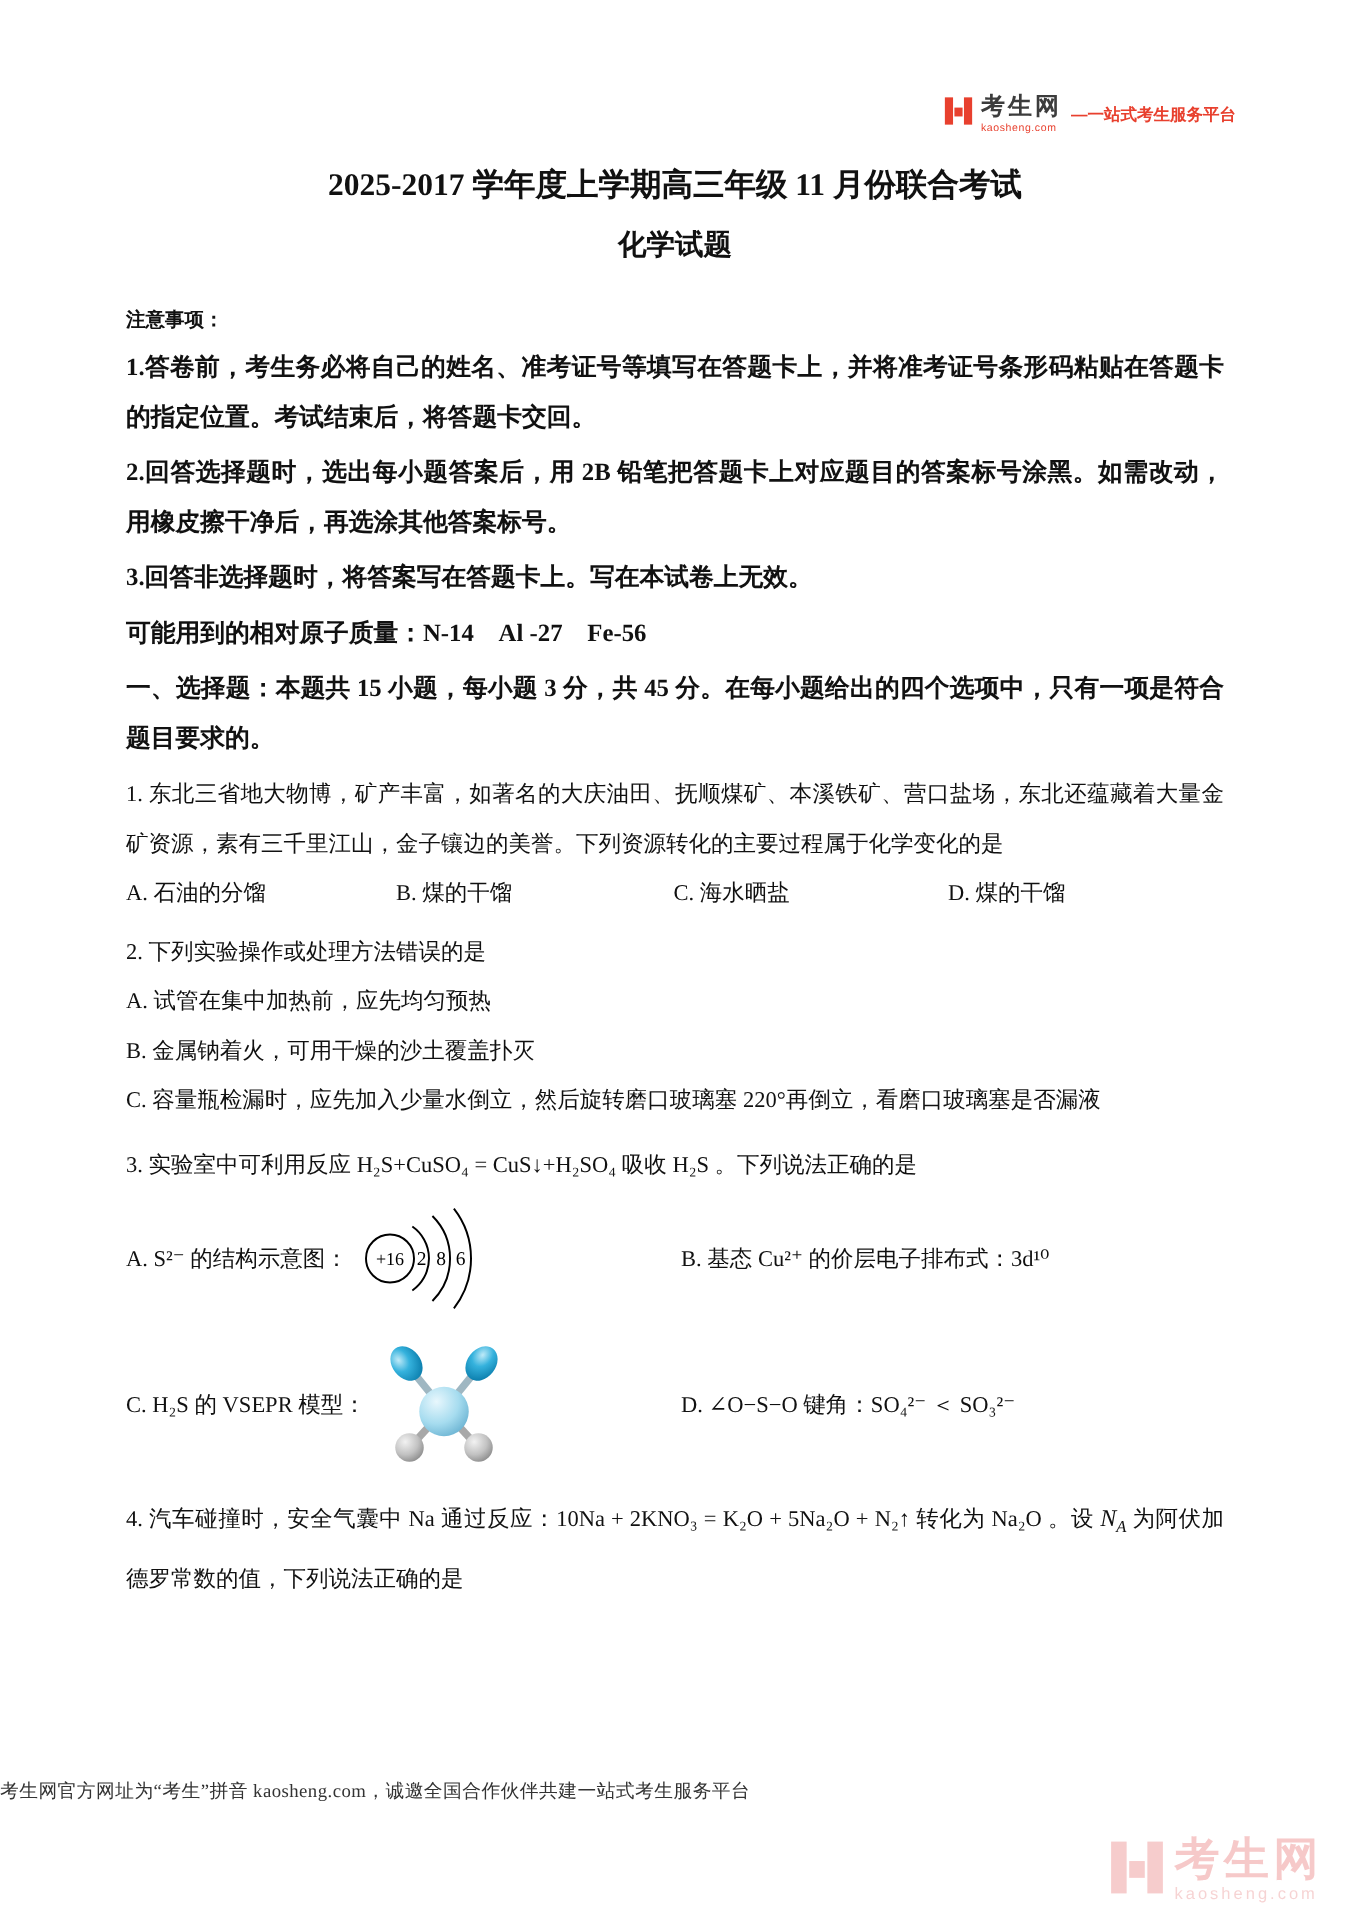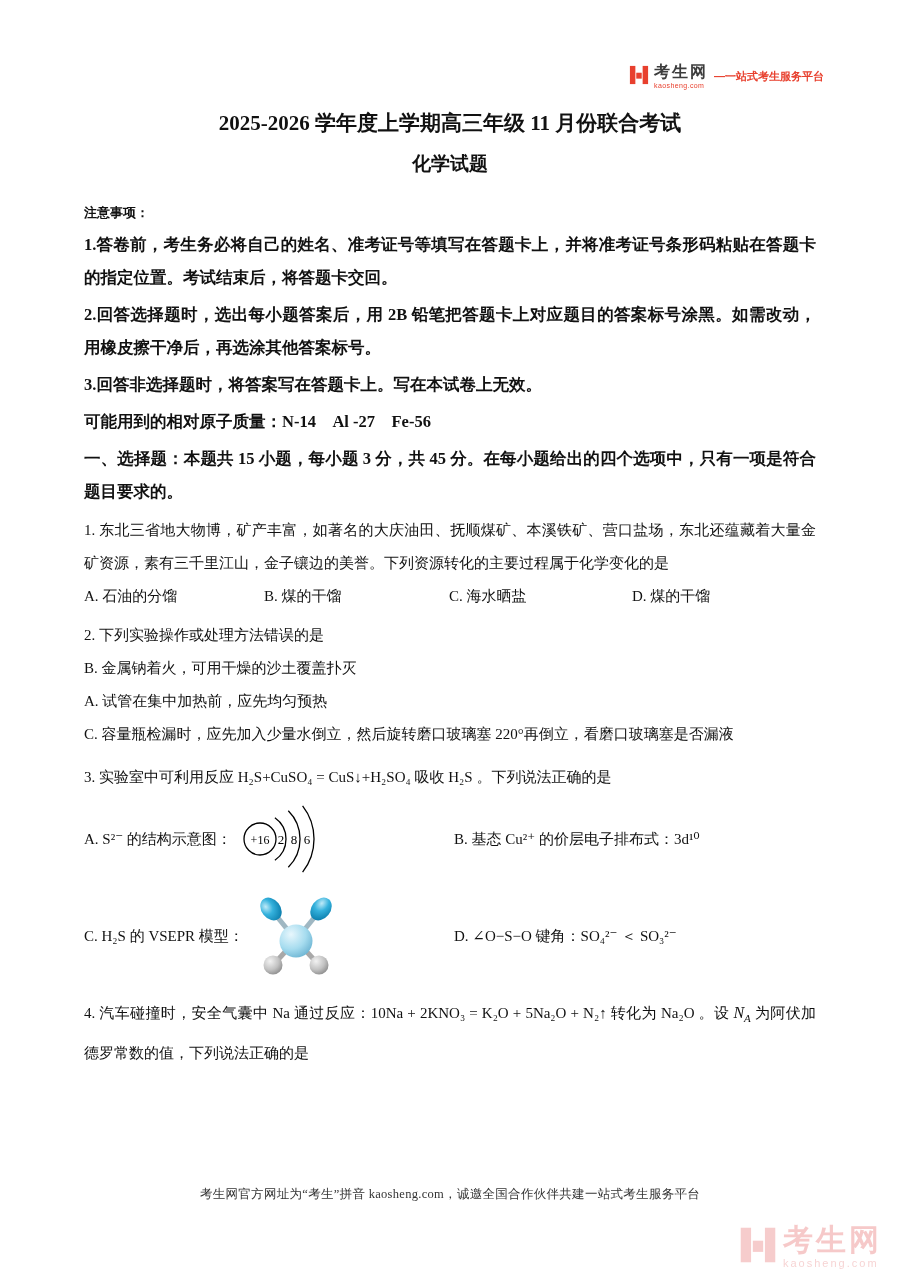--- a/index.html
+++ b/index.html
@@ -50,21 +50,21 @@
   .q3cell-right { flex:1; }
 
   
   .stem-q4 { font-size:15px; line-height:2.6; margin-top:12px; text-align:justify; }
   .nvar { font-style:italic; font-size:16px; }
   .nvar-sub { font-size:11px; }
 
   
   .footer {
     position:absolute; left:0; right:0; top:1182px;
-    text-align:center; font-size:12.5px; color:#333; letter-spacing:.3px;
+    font-size:12.5px; color:#333; letter-spacing:.3px;
   }
   .watermark {
     position:absolute; right:18px; bottom:8px;
     display:flex; align-items:center; opacity:.55;
     font-family:"Liberation Sans","DejaVu Sans",sans-serif;
   }
   .wm-icon { margin-right:6px; }
   .wm-col { display:flex; flex-direction:column; line-height:1; }
   .wm-name { font-size:30px; font-weight:bold; color:#ef9e9e; letter-spacing:3px; }
   .wm-domain { font-size:11px; color:#f0b0b0; margin-top:3px; letter-spacing:2px; }
@@ -84,43 +84,43 @@
         <rect x="8" y="8.5" width="6" height="6.5" fill="#e8402e"></rect>
       </svg>
     </span>
     <span class="logo-col">
       <span class="logo-name">考生网</span>
       <span class="logo-domain">kaosheng.com</span>
     </span>
     <span class="logo-tagline">—一站式考生服务平台</span>
   </div>
 
-  <h1 class="title">2025-2026 学年度上学期高三年级 11 月份联合考试</h1>
+  <h1 class="title">2025-2017 学年度上学期高三年级 11 月份联合考试</h1>
   <h2 class="subtitle">化学试题</h2>
 
   <div class="content">
 
     <p class="notice-heading">注意事项：</p>
     <p class="notice">1.答卷前，考生务必将自己的姓名、准考证号等填写在答题卡上，并将准考证号条形码粘贴在答题卡的指定位置。考试结束后，将答题卡交回。</p>
     <p class="notice">2.回答选择题时，选出每小题答案后，用 2B 铅笔把答题卡上对应题目的答案标号涂黑。如需改动，用橡皮擦干净后，再选涂其他答案标号。</p>
     <p class="notice">3.回答非选择题时，将答案写在答题卡上。写在本试卷上无效。</p>
     <p class="notice">可能用到的相对原子质量：N-14　Al -27　Fe-56</p>
     <p class="notice">一、选择题：本题共 15 小题，每小题 3 分，共 45 分。在每小题给出的四个选项中，只有一项是符合题目要求的。</p>
 
     <p class="stem">1. 东北三省地大物博，矿产丰富，如著名的大庆油田、抚顺煤矿、本溪铁矿、营口盐场，东北还蕴藏着大量金矿资源，素有三千里江山，金子镶边的美誉。下列资源转化的主要过程属于化学变化的是</p>
     <div class="opt-row">
       <span class="w-a">A. 石油的分馏</span>
       <span class="w-b">B. 煤的干馏</span>
       <span class="w-c">C. 海水晒盐</span>
       <span>D. 煤的干馏</span>
     </div>
 
     <p class="stem">2. 下列实验操作或处理方法错误的是</p>
+    <p class="stem stem-q2opt">A. 试管在集中加热前，应先均匀预热</p>
     <p class="stem stem-q2opt">B. 金属钠着火，可用干燥的沙土覆盖扑灭</p>
-    <p class="stem stem-q2opt">A. 试管在集中加热前，应先均匀预热</p>
     <p class="stem stem-q2opt">C. 容量瓶检漏时，应先加入少量水倒立，然后旋转磨口玻璃塞 220°再倒立，看磨口玻璃塞是否漏液</p>
 
     <p class="stem" style="margin-top:10px;">3. 实验室中可利用反应 H₂S+CuSO₄ = CuS↓+H₂SO₄ 吸收 H₂S 。下列说法正确的是</p>
 
     <div class="q3row q3row-ab">
       <div class="q3cell-left">
         <span class="lbl">A.  S²⁻ 的结构示意图：</span>
         <svg class="atom-svg" width="104" height="74" viewBox="0 0 104 74">
           <circle cx="24" cy="37" r="16" fill="none" stroke="#000" stroke-width="1.3"></circle>
           <text x="24" y="41.5" text-anchor="middle" font-size="12">+16</text>

